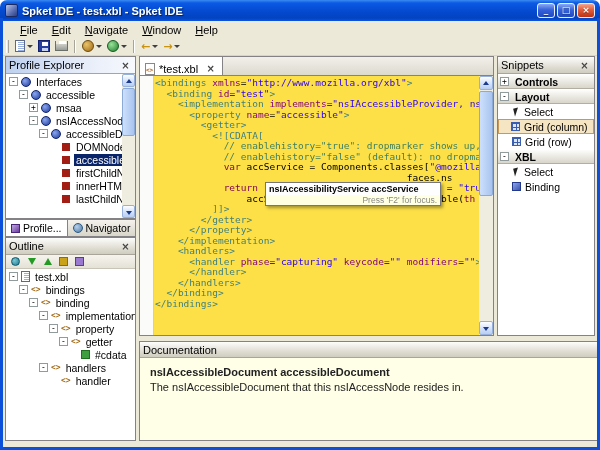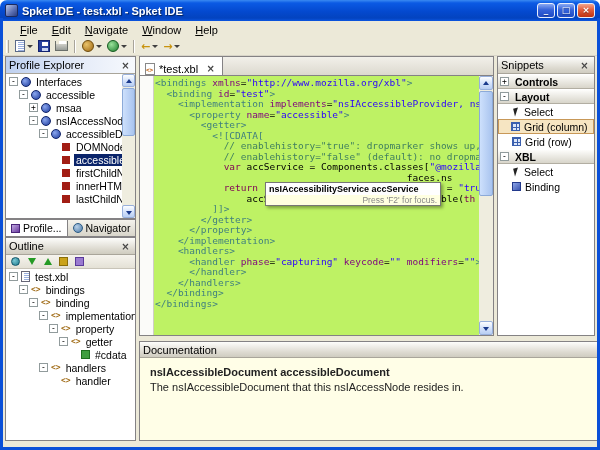--- a/index.html
+++ b/index.html
@@ -82,21 +82,21 @@
   .ot-ico.collapse-all{width:9px;height:9px;background:#caa21a;border:1px solid #8a6e0a}
   .ot-ico.link-editor{width:9px;height:9px;background:#9a7ad0;border:1px solid #5a3a9a}
   #outline .tree{top:31px}
   
   #etabs{position:absolute;left:139px;top:56px;width:355px;height:19px;border:1px solid #848284;border-bottom:none;
     background:linear-gradient(180deg,#f2f0ea,#dcd9cf);display:flex;align-items:stretch}
   .etab{display:inline-flex;align-items:flex-end;gap:4px;padding:0 5px;background:#fff;border-right:1px solid #848284;font-size:11px}
   .ic-xmlfile{width:10px;height:12px;background:#fff;border:1px solid #888;position:relative}
   .ic-xmlfile::after{content:"<>";position:absolute;left:0;top:2px;font:bold 6px/8px "DejaVu Sans Mono",monospace;color:#c06010}
   .etab .pclose{margin-left:2px}
-  #editor{position:absolute;left:139px;top:75px;width:355px;height:261px;background:#bef264;border:1px solid #848284}
+  #editor{position:absolute;left:139px;top:75px;width:355px;height:261px;background:#fde047;border:1px solid #848284}
   #gutter{position:absolute;left:0;top:0;bottom:0;width:14px;background:#fbfbf9;border-right:1px solid #d0cec4}
   #code{position:absolute;left:15px;top:0;right:14px;bottom:0;overflow:hidden;padding-top:2px;
     font:9.5px/10.5px "DejaVu Sans Mono",monospace;white-space:pre;color:#000}
   .c-tag{color:#3f7f7f}.c-attr{color:#7f007f}.c-str{color:#2a00ff}.c-com{color:#3f7f5f}.c-kw{color:#7f0055;font-weight:normal}
   #tooltip{position:absolute;left:125px;top:106px;width:176px;border:1px solid #767676;box-shadow:2px 2px 3px rgba(0,0,0,.35);z-index:5}
   #tooltip .tt-main{background:#fefefe;padding:0 3px;font:bold 9px/12px "Liberation Sans",sans-serif;color:#000;white-space:nowrap;overflow:hidden}
   #tooltip .tt-foot{background:#ffffe1;padding:0 3px;font:8.5px/10px "Liberation Sans",sans-serif;color:#888;text-align:right;white-space:nowrap}
   
   .vsb{position:absolute;right:0;top:0;bottom:0;width:14px;background:#efeddf}
   .sb-btn{position:absolute;left:0;width:14px;height:14px;background:linear-gradient(180deg,#fdfeff,#d7e4fb 50%,#b8cef2);border:1px solid #98b0dc;border-radius:2px}

